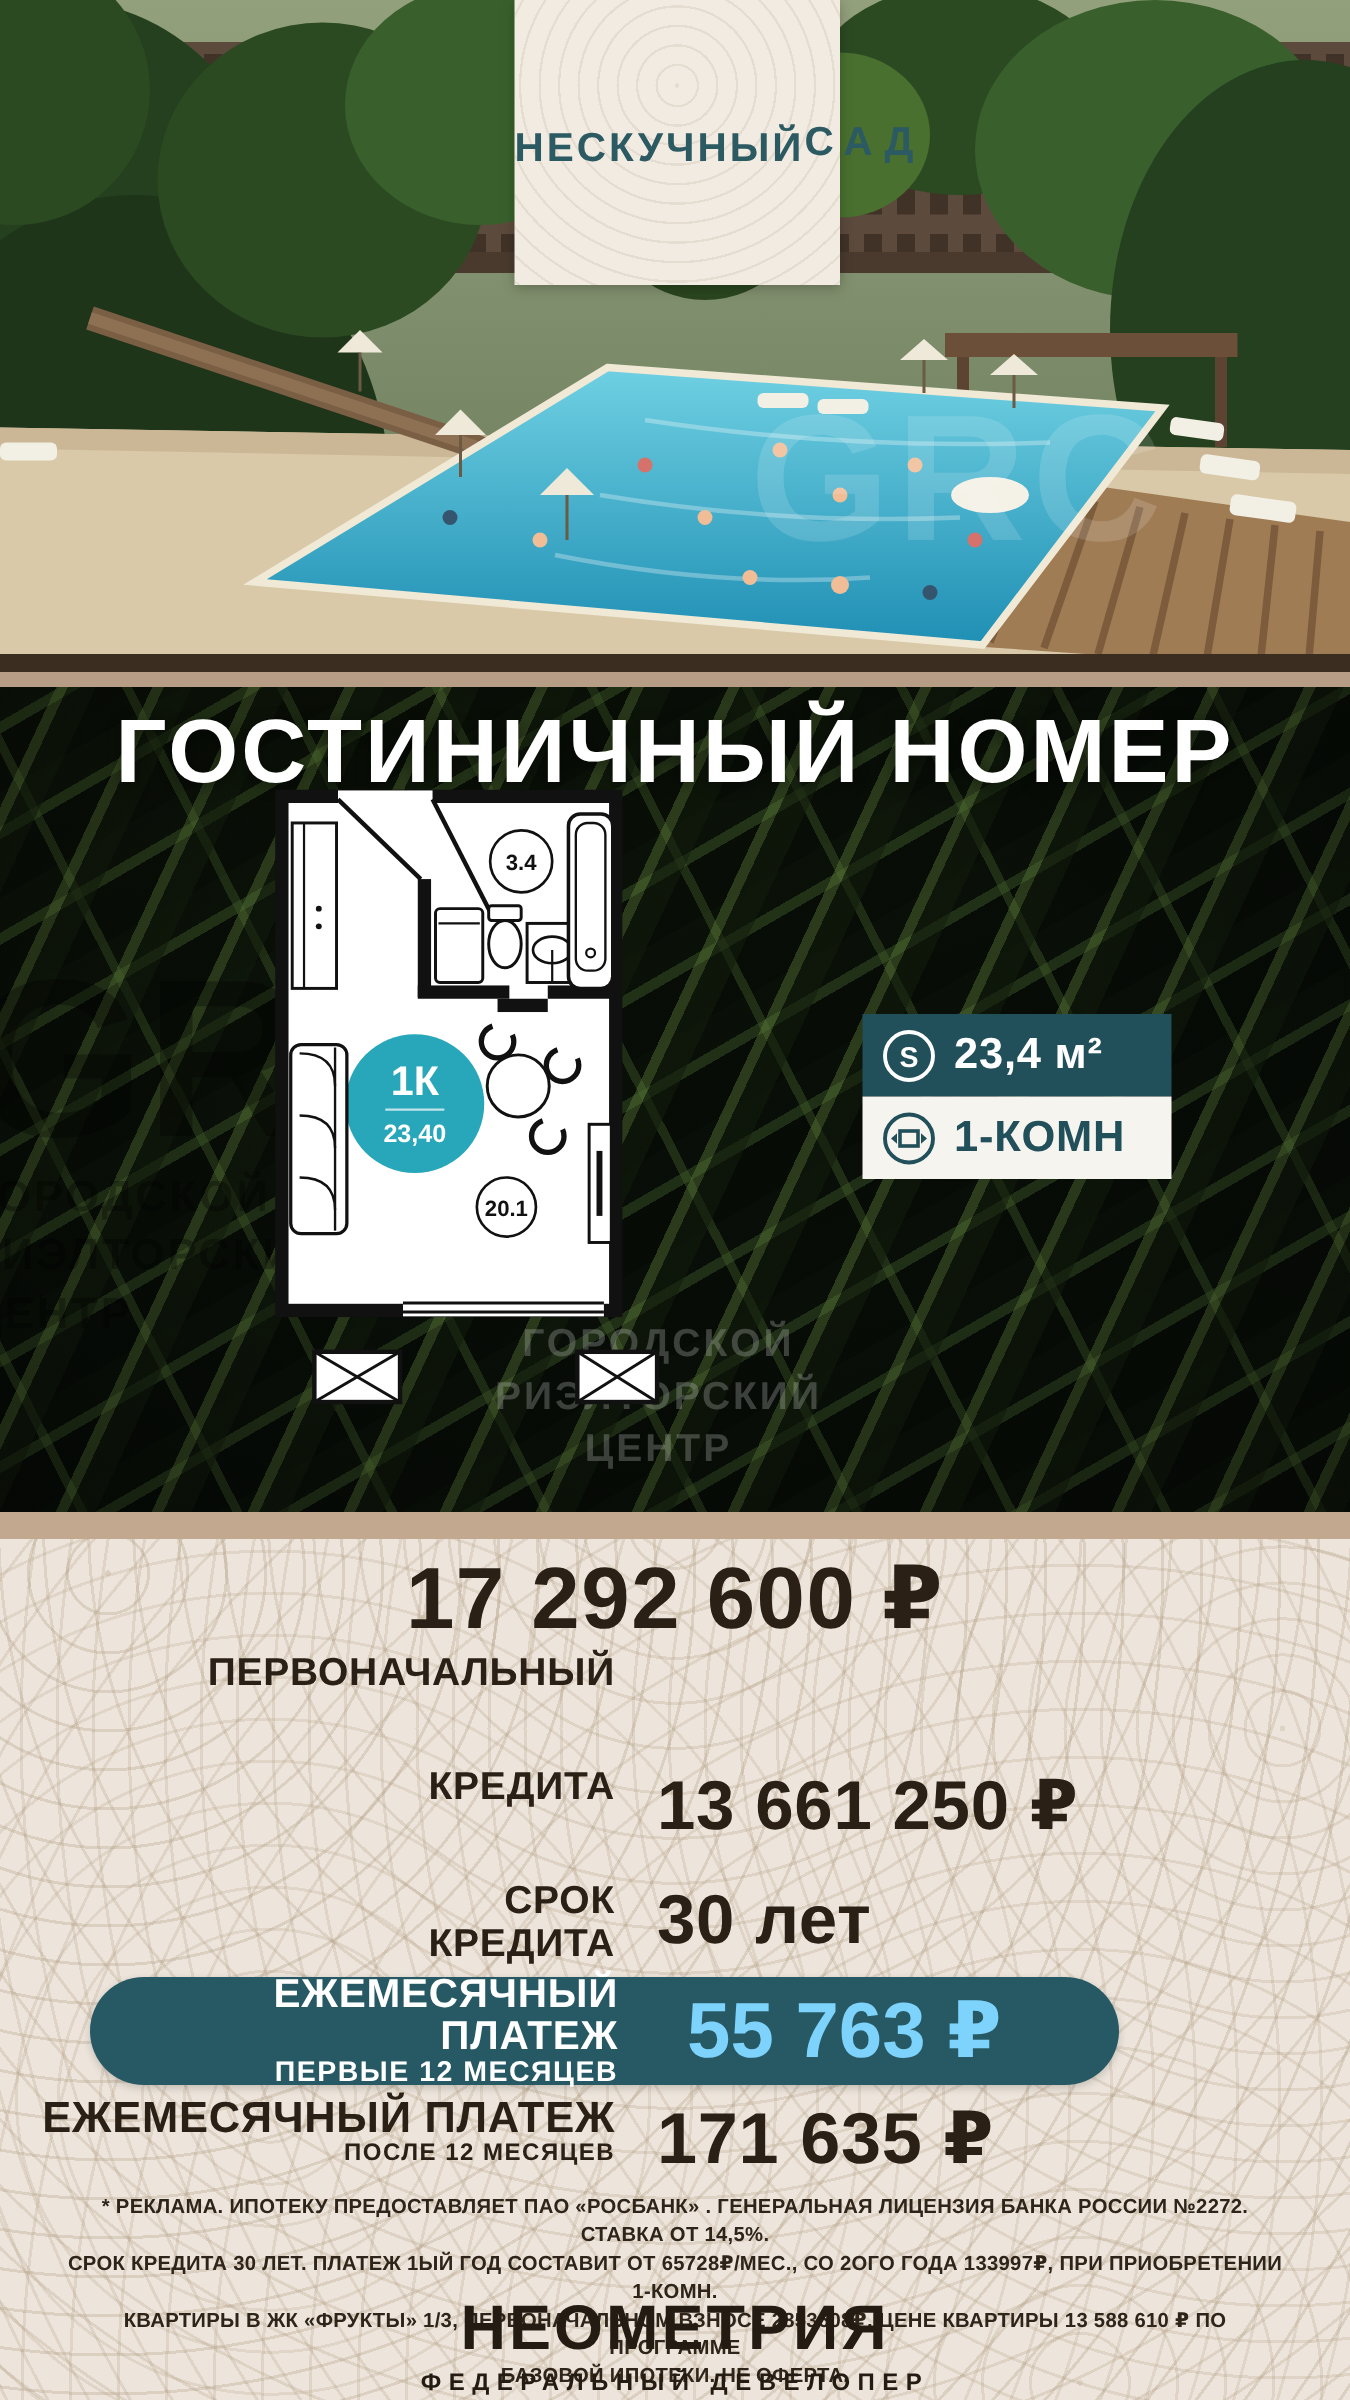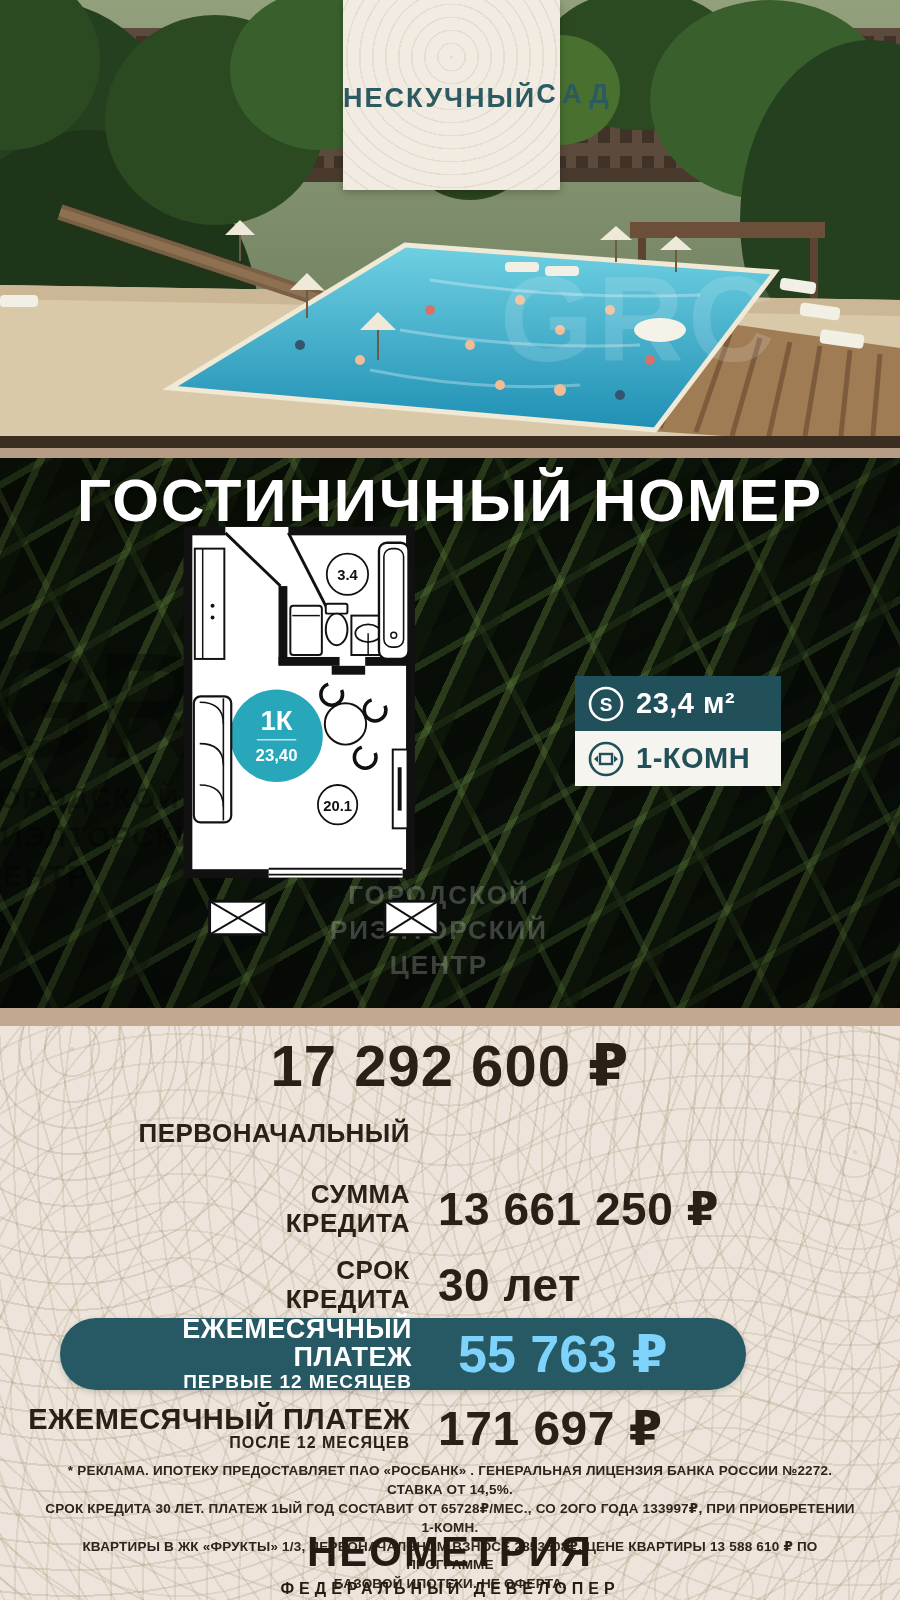--- a/index.html
+++ b/index.html
@@ -68,21 +68,21 @@
       repeating-radial-gradient(circle at 8% 4%,  rgba(176,156,130,0.30) 0 2px, transparent 2px 26px),
       repeating-radial-gradient(circle at 50% -2%, rgba(176,156,130,0.26) 0 2px, transparent 2px 30px),
       repeating-radial-gradient(circle at 95% 22%, rgba(176,156,130,0.24) 0 2px, transparent 2px 24px),
       repeating-radial-gradient(circle at 20% 65%, rgba(176,156,130,0.22) 0 2px, transparent 2px 28px),
       repeating-radial-gradient(circle at 80% 98%, rgba(176,156,130,0.24) 0 2px, transparent 2px 32px); }
 
   .ink { color:#2b2016; }
   .price-main { position:absolute; left:0; top:0; width:100%; height:80px; text-align:center;
     font-size:58px; font-weight:800; letter-spacing:1px; line-height:80px; }
 
-  .p-row { position:absolute; left:0; width:900px; display:flex; align-items:center; }
+  .p-row { position:absolute; left:0; width:900px; display:flex; }
   .p-label { width:410px; text-align:right; font-weight:800; font-size:26px; line-height:1.1;
     letter-spacing:0.5px; }
   .p-value { margin-left:28px; font-size:46px; font-weight:800; letter-spacing:0.5px; white-space:nowrap; }
   .row-1 { top:74px;  height:66px; }
   .row-2 { top:150px; height:66px; }
   .row-3 { top:226px; height:66px; }
 
   .banner { position:absolute; left:60px; top:292px; width:686px; height:72px; background:#275964;
     border-radius:36px; display:flex; align-items:center; box-shadow:0 2px 6px rgba(0,0,0,0.18); }
   .b-label { width:352px; text-align:right; color:#fff; }
@@ -333,21 +333,20 @@
     <div class="price-main ink">17 292 600 ₽</div>
 
     <div class="p-row row-1">
       <div class="p-label ink">
         <div>ПЕРВОНАЧАЛЬНЫЙ</div>
       </div>
     </div>
 
     <div class="p-row row-2">
       <div class="p-label ink">
-        <div>СУММА</div>
         <div>КРЕДИТА</div>
       </div>
       <div class="p-value ink">13 661 250 ₽</div>
     </div>
 
     <div class="p-row row-3">
       <div class="p-label ink">
         <div>СРОК</div>
         <div>КРЕДИТА</div>
       </div>
@@ -360,21 +359,21 @@
         <div class="b-label-sub">ПЕРВЫЕ 12 МЕСЯЦЕВ</div>
       </div>
       <div class="b-value">55 763 ₽</div>
     </div>
 
     <div class="p-row row-after">
       <div class="p-label ink">
         <div class="after-label-main">ЕЖЕМЕСЯЧНЫЙ ПЛАТЕЖ</div>
         <div class="after-label-sub">ПОСЛЕ 12 МЕСЯЦЕВ</div>
       </div>
-      <div class="p-value ink">171 697 ₽</div>
+      <div class="p-value ink">171 635 ₽</div>
     </div>
 
     <div class="disclaimer">
       <div>* РЕКЛАМА. ИПОТЕКУ ПРЕДОСТАВЛЯЕТ ПАО «РОСБАНК» . ГЕНЕРАЛЬНАЯ ЛИЦЕНЗИЯ БАНКА РОССИИ №2272. СТАВКА ОТ 14,5%.</div>
       <div>СРОК КРЕДИТА 30 ЛЕТ. ПЛАТЕЖ 1ЫЙ ГОД СОСТАВИТ ОТ 65728₽/МЕС., СО 2ОГО ГОДА 133997₽, ПРИ ПРИОБРЕТЕНИИ 1-КОМН.</div>
       <div>КВАРТИРЫ В ЖК «ФРУКТЫ» 1/3, ПЕРВОНАЧАЛЬНОМ ВЗНОСЕ 2853608₽, ЦЕНЕ КВАРТИРЫ 13 588 610 ₽ ПО ПРОГРАММЕ</div>
       <div>БАЗОВОЙ ИПОТЕКИ. НЕ ОФЕРТА.</div>
     </div>
 
     <div class="developer">

